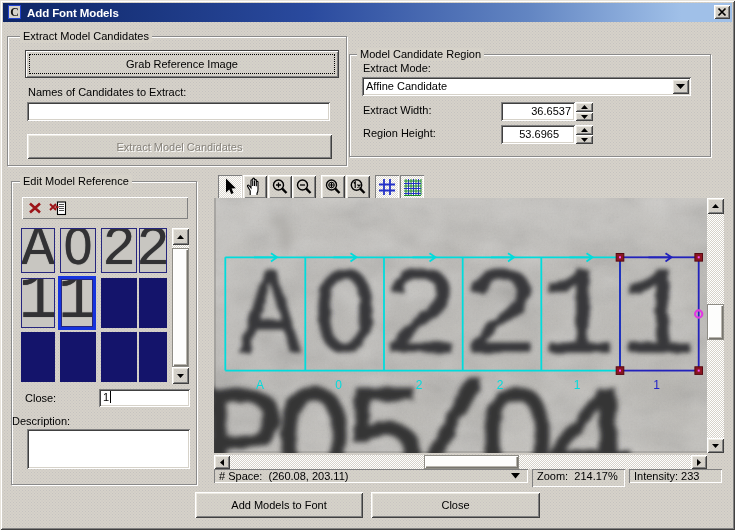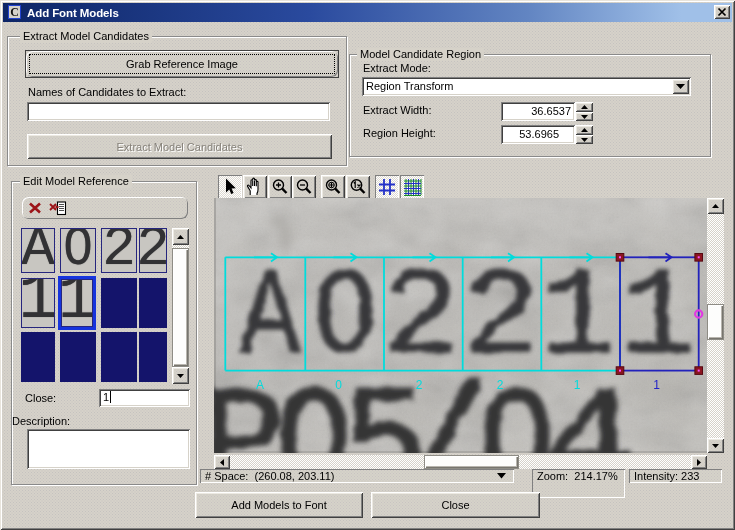--- a/index.html
+++ b/index.html
@@ -9,21 +9,21 @@
   background-color:#d6d2c9;
   background-image:radial-gradient(circle,rgba(112,112,152,.17) 26%,rgba(0,0,0,0) 27%),radial-gradient(circle,rgba(112,112,152,.17) 26%,rgba(0,0,0,0) 27%);
   background-size:3px 3px,3px 3px;background-position:0 0,1.5px 1.5px;
   box-shadow:inset 1px 1px 0 #e8e4dc, inset -1px -1px 0 #404040,
              inset 2px 2px 0 #fff, inset -2px -2px 0 #808080;}
 .face{background-color:#d6d2c9;
   background-image:radial-gradient(circle,rgba(112,112,152,.14) 26%,rgba(0,0,0,0) 27%),radial-gradient(circle,rgba(112,112,152,.14) 26%,rgba(0,0,0,0) 27%);
   background-size:3px 3px,3px 3px;background-position:0 0,1.5px 1.5px;}
 .raised{box-shadow:inset 1px 1px 0 #fff, inset -1px -1px 0 #404040,
         inset 2px 2px 0 #ece9e2, inset -2px -2px 0 #808080;}
-.raisedthin{box-shadow:inset 1px 1px 0 #fff, inset -1px -1px 0 #808080;border-radius:6px;}
+.raisedthin{box-shadow:inset 1px 1px 0 #fff, inset -1px -1px 0 #808080;}
 .sunken{background:#fff;
   box-shadow:inset 1px 1px 0 #808080, inset -1px -1px 0 #fff,
              inset 2px 2px 0 #404040, inset -2px -2px 0 #d6d2c9;}
 .groove{border:1px solid #8a8a8a;
   box-shadow:inset 1px 1px 0 #fff, 1px 1px 0 #fff;}
 .glabel{position:absolute;top:-7px;background:#d6d2c9;padding:0 3px;line-height:13px;white-space:nowrap}
 .btntext{display:flex;align-items:center;justify-content:center;height:100%;}
 .titlebar{position:absolute;left:3px;top:3px;width:729px;height:19px;
   background:linear-gradient(90deg,#0d2566 0%,#2a4a9e 42%,#6285c2 72%,#a0c0e8 93%);}
 .titletext{position:absolute;left:24px;top:3.5px;color:#fff;font-weight:bold;font-size:11.5px;letter-spacing:-0.1px;}
@@ -68,21 +68,21 @@
 <div class="abs sunken" style="left:27px;top:102px;width:303px;height:19px"></div>
 <div class="abs face raised" style="left:27px;top:134px;width:305px;height:25px">
   <div class="btntext" style="color:#86827a;text-shadow:1px 1px 0 #fff">Extract Model Candidates</div>
 </div>
 
 <div class="abs groove" style="left:349px;top:54px;width:360px;height:101px">
   <div class="glabel" style="left:7px">Model Candidate Region</div>
 </div>
 <div class="abs" style="left:363px;top:62px">Extract Mode:</div>
 <div class="abs sunken" style="left:362px;top:77px;width:329px;height:19px">
-  <div class="abs" style="left:4px;top:3px">Region Transform</div>
+  <div class="abs" style="left:4px;top:3px">Affine Candidate</div>
   <div class="abs face raised ctr" style="right:2px;top:2px;width:17px;height:15px">
     <svg width="9" height="6" viewBox="0 0 9 6">
         <path d="M0 0 h9 l-4.5 5 z" fill="#000"></path>
       </svg>
   </div>
 </div>
 <div class="abs" style="left:363px;top:104px">Extract Width:</div>
 <div class="abs sunken" style="left:501px;top:102px;width:74px;height:19px">
   <div class="abs" style="right:4px;top:3px">36.6537</div>
 </div>
@@ -360,27 +360,27 @@
       <path d="M4 0 v7 l-4 -3.5 z" fill="#000"></path>
     </svg>
   </div>
 <div class="abs" style="left:424px;top:455px;width:95px;height:14px;background:#fdfdfc;box-shadow:inset 1px 1px 0 #fff,inset -1px -1px 0 #77756e,inset -2px -2px 0 #b8b5ae;border:1px solid #8e8c85;box-sizing:border-box"></div>
 <div class="abs face raised ctr" style="left:691px;top:455px;width:16px;height:14px">
     <svg width="4" height="7" viewBox="0 0 4 7">
       <path d="M0 0 v7 l4 -3.5 z" fill="#000"></path>
     </svg>
   </div>
 
-<div class="abs face" style="left:200px;top:469px;width:314px;height:14px;box-shadow:inset 1px 1px 0 #808080,inset -1px -1px 0 #fff">
+<div class="abs face" style="left:214px;top:469px;width:314px;height:14px;box-shadow:inset 1px 1px 0 #808080,inset -1px -1px 0 #fff">
   <div class="abs" style="left:5px;top:1px"># Space:&nbsp;&nbsp;(260.08, 203.11)</div>
   <svg class="abs" style="left:297px;top:4px" width="9" height="6" viewBox="0 0 9 6">
       <path d="M0 0 h9 l-4.5 5.5 z" fill="#000"></path>
     </svg>
 </div>
-<div class="abs face" style="left:532px;top:469px;width:93px;height:29px;box-shadow:inset 1px 1px 0 #808080,inset -1px -1px 0 #fff">
+<div class="abs face" style="left:532px;top:469px;width:93px;height:18px;box-shadow:inset 1px 1px 0 #808080,inset -1px -1px 0 #fff">
   <div class="abs" style="left:5px;top:1px">Zoom:&nbsp;&nbsp;214.17%</div>
 </div>
 <div class="abs face" style="left:629px;top:469px;width:93px;height:14px;box-shadow:inset 1px 1px 0 #808080,inset -1px -1px 0 #fff">
   <div class="abs" style="left:5px;top:1px">Intensity: 233</div>
 </div>
 
 <div class="abs face raised" style="left:195px;top:492px;width:168px;height:26px">
   <div class="btntext">Add Models to Font</div>
 </div>
 <div class="abs face raised" style="left:371px;top:492px;width:169px;height:26px">

